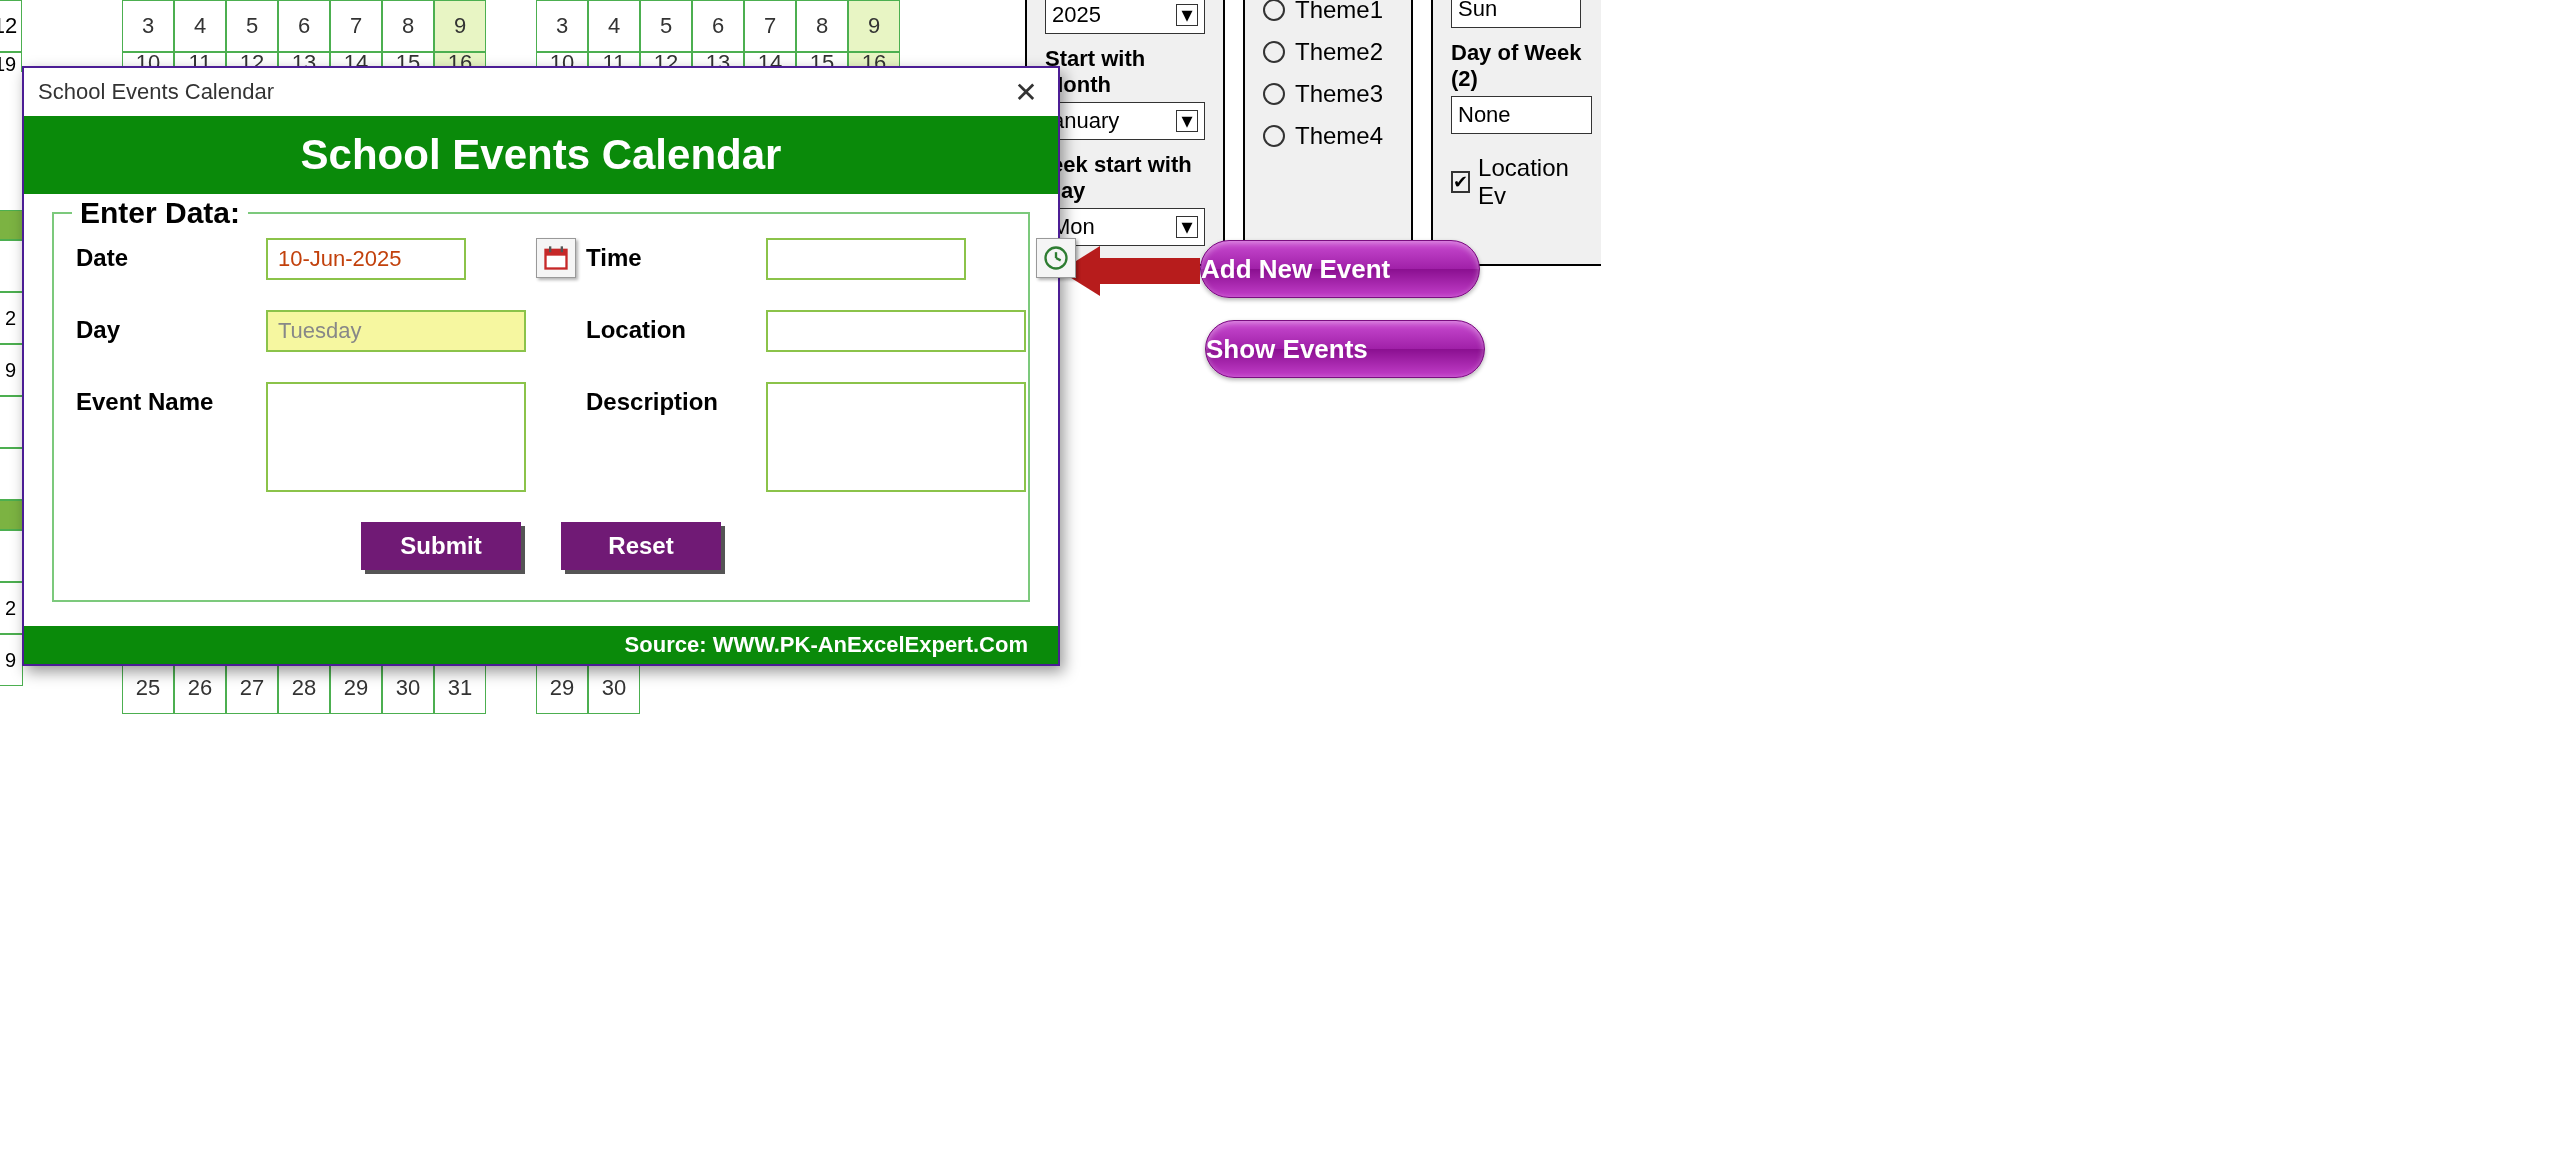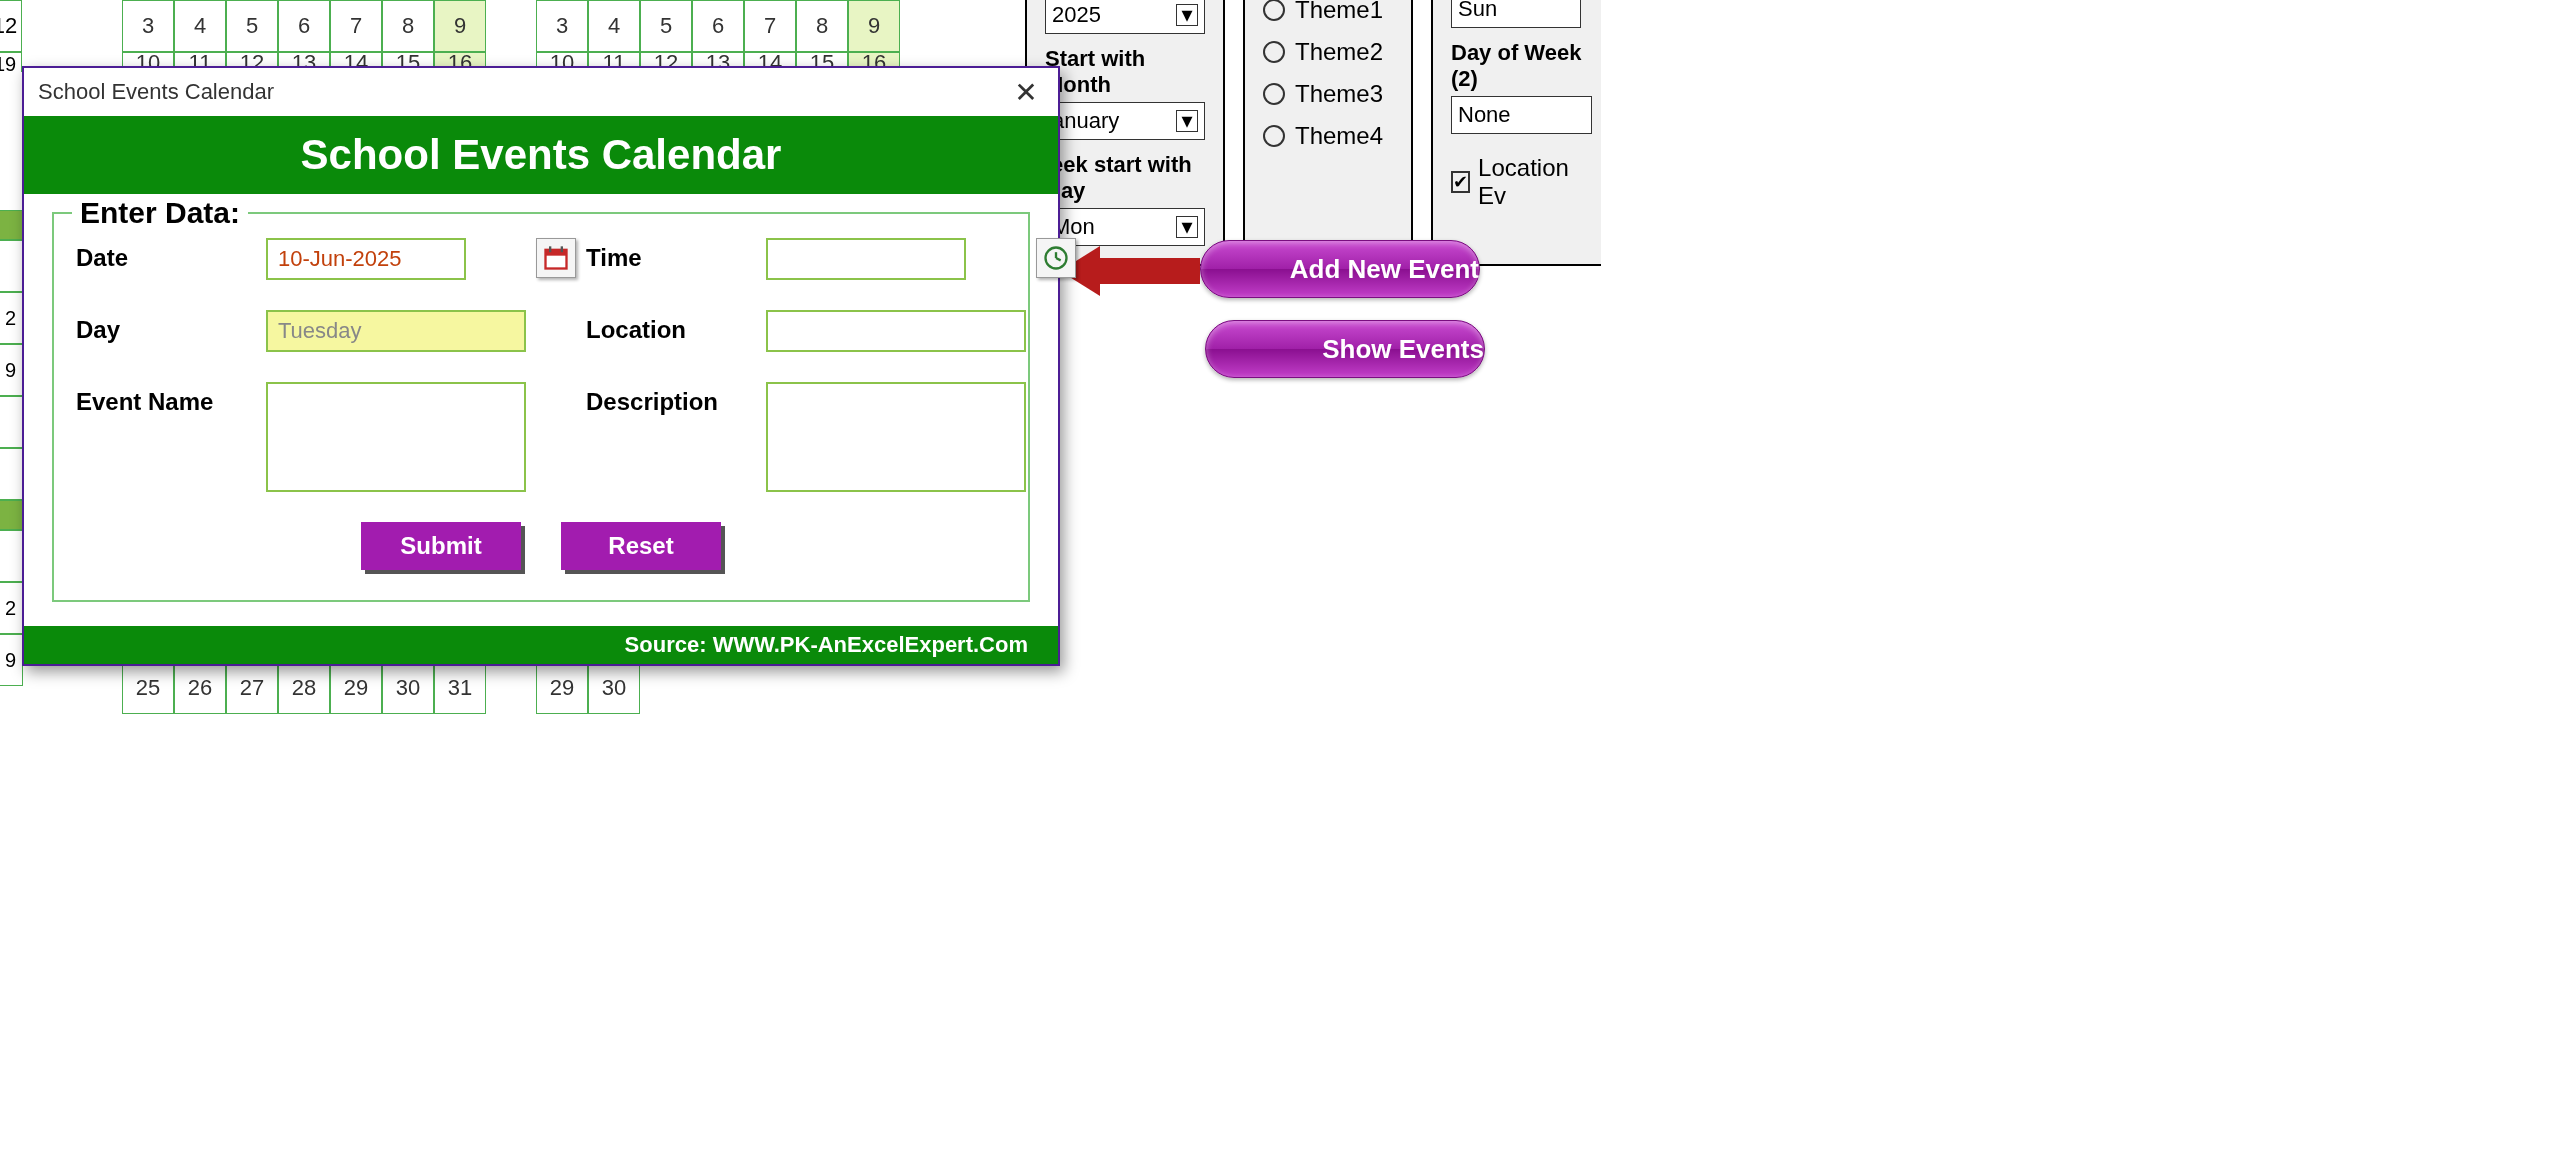--- a/index.html
+++ b/index.html
@@ -18,21 +18,21 @@
 .cfg-box { border: 2px solid #000; background: #f0f0f0; padding: 0 18px 18px 18px; min-height: 205px; }
 .cfg-box label, .cfg-box .lbl { font-size: 22px; font-weight: bold; display:block; margin-top:12px; margin-bottom:4px;}
 .cfg-select { display:flex; align-items:center; border:1px solid #333; background:#fff; height:38px; width:160px; font-size:22px; padding:0 6px; justify-content:space-between; }
 .cfg-select .arrow { width:22px; height:22px; border:1px solid #333; display:flex; align-items:center; justify-content:center; }
 .radio-row { display:flex; align-items:center; gap:10px; margin:14px 0; font-size:24px; }
 .radio-circle { width:22px; height:22px; border:2px solid #333; border-radius:50%; }
 .check-row { display:flex; align-items:center; gap:8px; font-size:24px; margin-top:20px;}
 .checkbox { width:22px; height:22px; border:2px solid #333; display:flex; align-items:center; justify-content:center; font-size:18px; }
 
 
-.pill-btn { position:absolute; width:280px; height:58px; border-radius:40px; display:flex; align-items:center; justify-content:flex-end; color:#fff; font-size:26px; font-weight:bold; cursor:pointer; background: linear-gradient(to bottom, #c94bd1 0%, #a020a8 50%, #8a0f90 50%, #c23ec9 100%); border:1px solid #7a0d80; box-shadow: inset 0 2px 6px rgba(255,255,255,0.4), 0 2px 4px rgba(0,0,0,0.3); }
+.pill-btn { position:absolute; width:280px; height:58px; border-radius:40px; display:flex; align-items:center; justify-content:flex-start; color:#fff; font-size:26px; font-weight:bold; cursor:pointer; background: linear-gradient(to bottom, #c94bd1 0%, #a020a8 50%, #8a0f90 50%, #c23ec9 100%); border:1px solid #7a0d80; box-shadow: inset 0 2px 6px rgba(255,255,255,0.4), 0 2px 4px rgba(0,0,0,0.3); }
 
 
 .red-arrow { position:absolute; left:1060px; top:246px; width:140px; height:50px; }
 .red-arrow .shaft { position:absolute; left:40px; top:12px; width:100px; height:26px; background:#b71c1c; }
 .red-arrow .head { position:absolute; left:0; top:0; width:0; height:0; border-top:25px solid transparent; border-bottom:25px solid transparent; border-right:40px solid #b71c1c; }
 
 
 .dialog { position:absolute; left:22px; top:66px; width:1038px; height:600px; background:#fff; border:2px solid #4c1d95; box-shadow: 4px 6px 14px rgba(0,0,0,0.4); }
 .dialog-titlebar { height:48px; display:flex; align-items:center; justify-content:space-between; padding:0 14px; font-size:22px; color:#333; }
 .close-x { width:36px; height:36px; display:flex; align-items:center; justify-content:center; font-size:28px; color:#333; cursor:pointer; }
@@ -40,21 +40,21 @@
 .form-area { padding:18px 28px 10px 28px; }
 .fieldset { border:2px solid #7cc97c; padding:24px 22px 30px 22px; position:relative; }
 .legend { position:absolute; top:-18px; left:18px; background:#fff; padding:0 8px; font-size:30px; font-weight:bold; }
 .form-grid { display:grid; grid-template-columns: 190px 260px 60px 180px 260px 50px; row-gap:30px; align-items:start; }
 .flabel { font-size:24px; font-weight:bold; padding-top:6px; }
 .finput { border:2px solid #8bc34a; height:42px; padding:4px 10px; font-size:22px; color:#c2410c; background:#fff; }
 .finput.yellow { background:#f6f7a0; color:#888; width:260px;}
 .ftextarea { border:2px solid #8bc34a; width:260px; height:110px; padding:6px; font-size:22px; resize:none; }
 .icon-btn { width:40px; height:40px; border:1px solid #999; background:#f5f5f5; display:flex; align-items:center; justify-content:center; box-shadow:2px 2px 3px rgba(0,0,0,0.3); cursor:pointer; margin-left:10px;}
 .btn-row { display:flex; gap:40px; justify-content:center; margin-top:30px; }
-.green-btn { width:160px; height:48px; background:#a21caf; color:#fff; font-size:24px; font-weight:bold; border:none; box-shadow:4px 4px 0 #555; cursor:pointer; }
+.green-btn { width:160px; height:48px; background:#701a75; color:#fff; font-size:24px; font-weight:bold; border:none; box-shadow:4px 4px 0 #555; cursor:pointer; }
 .dialog-footer { position:absolute; bottom:0; left:0; right:0; height:38px; background:#0a8a0a; color:#fff; display:flex; align-items:center; justify-content:flex-end; padding-right:30px; font-size:22px; font-weight:bold; }
 
 .cal-icon svg, .clock-icon svg { width:28px; height:28px; }
 </style>
 </head>
 <body>
 
 <div class="bg-calendar">
   <div style="position:absolute; left:0; top:0;">
 

